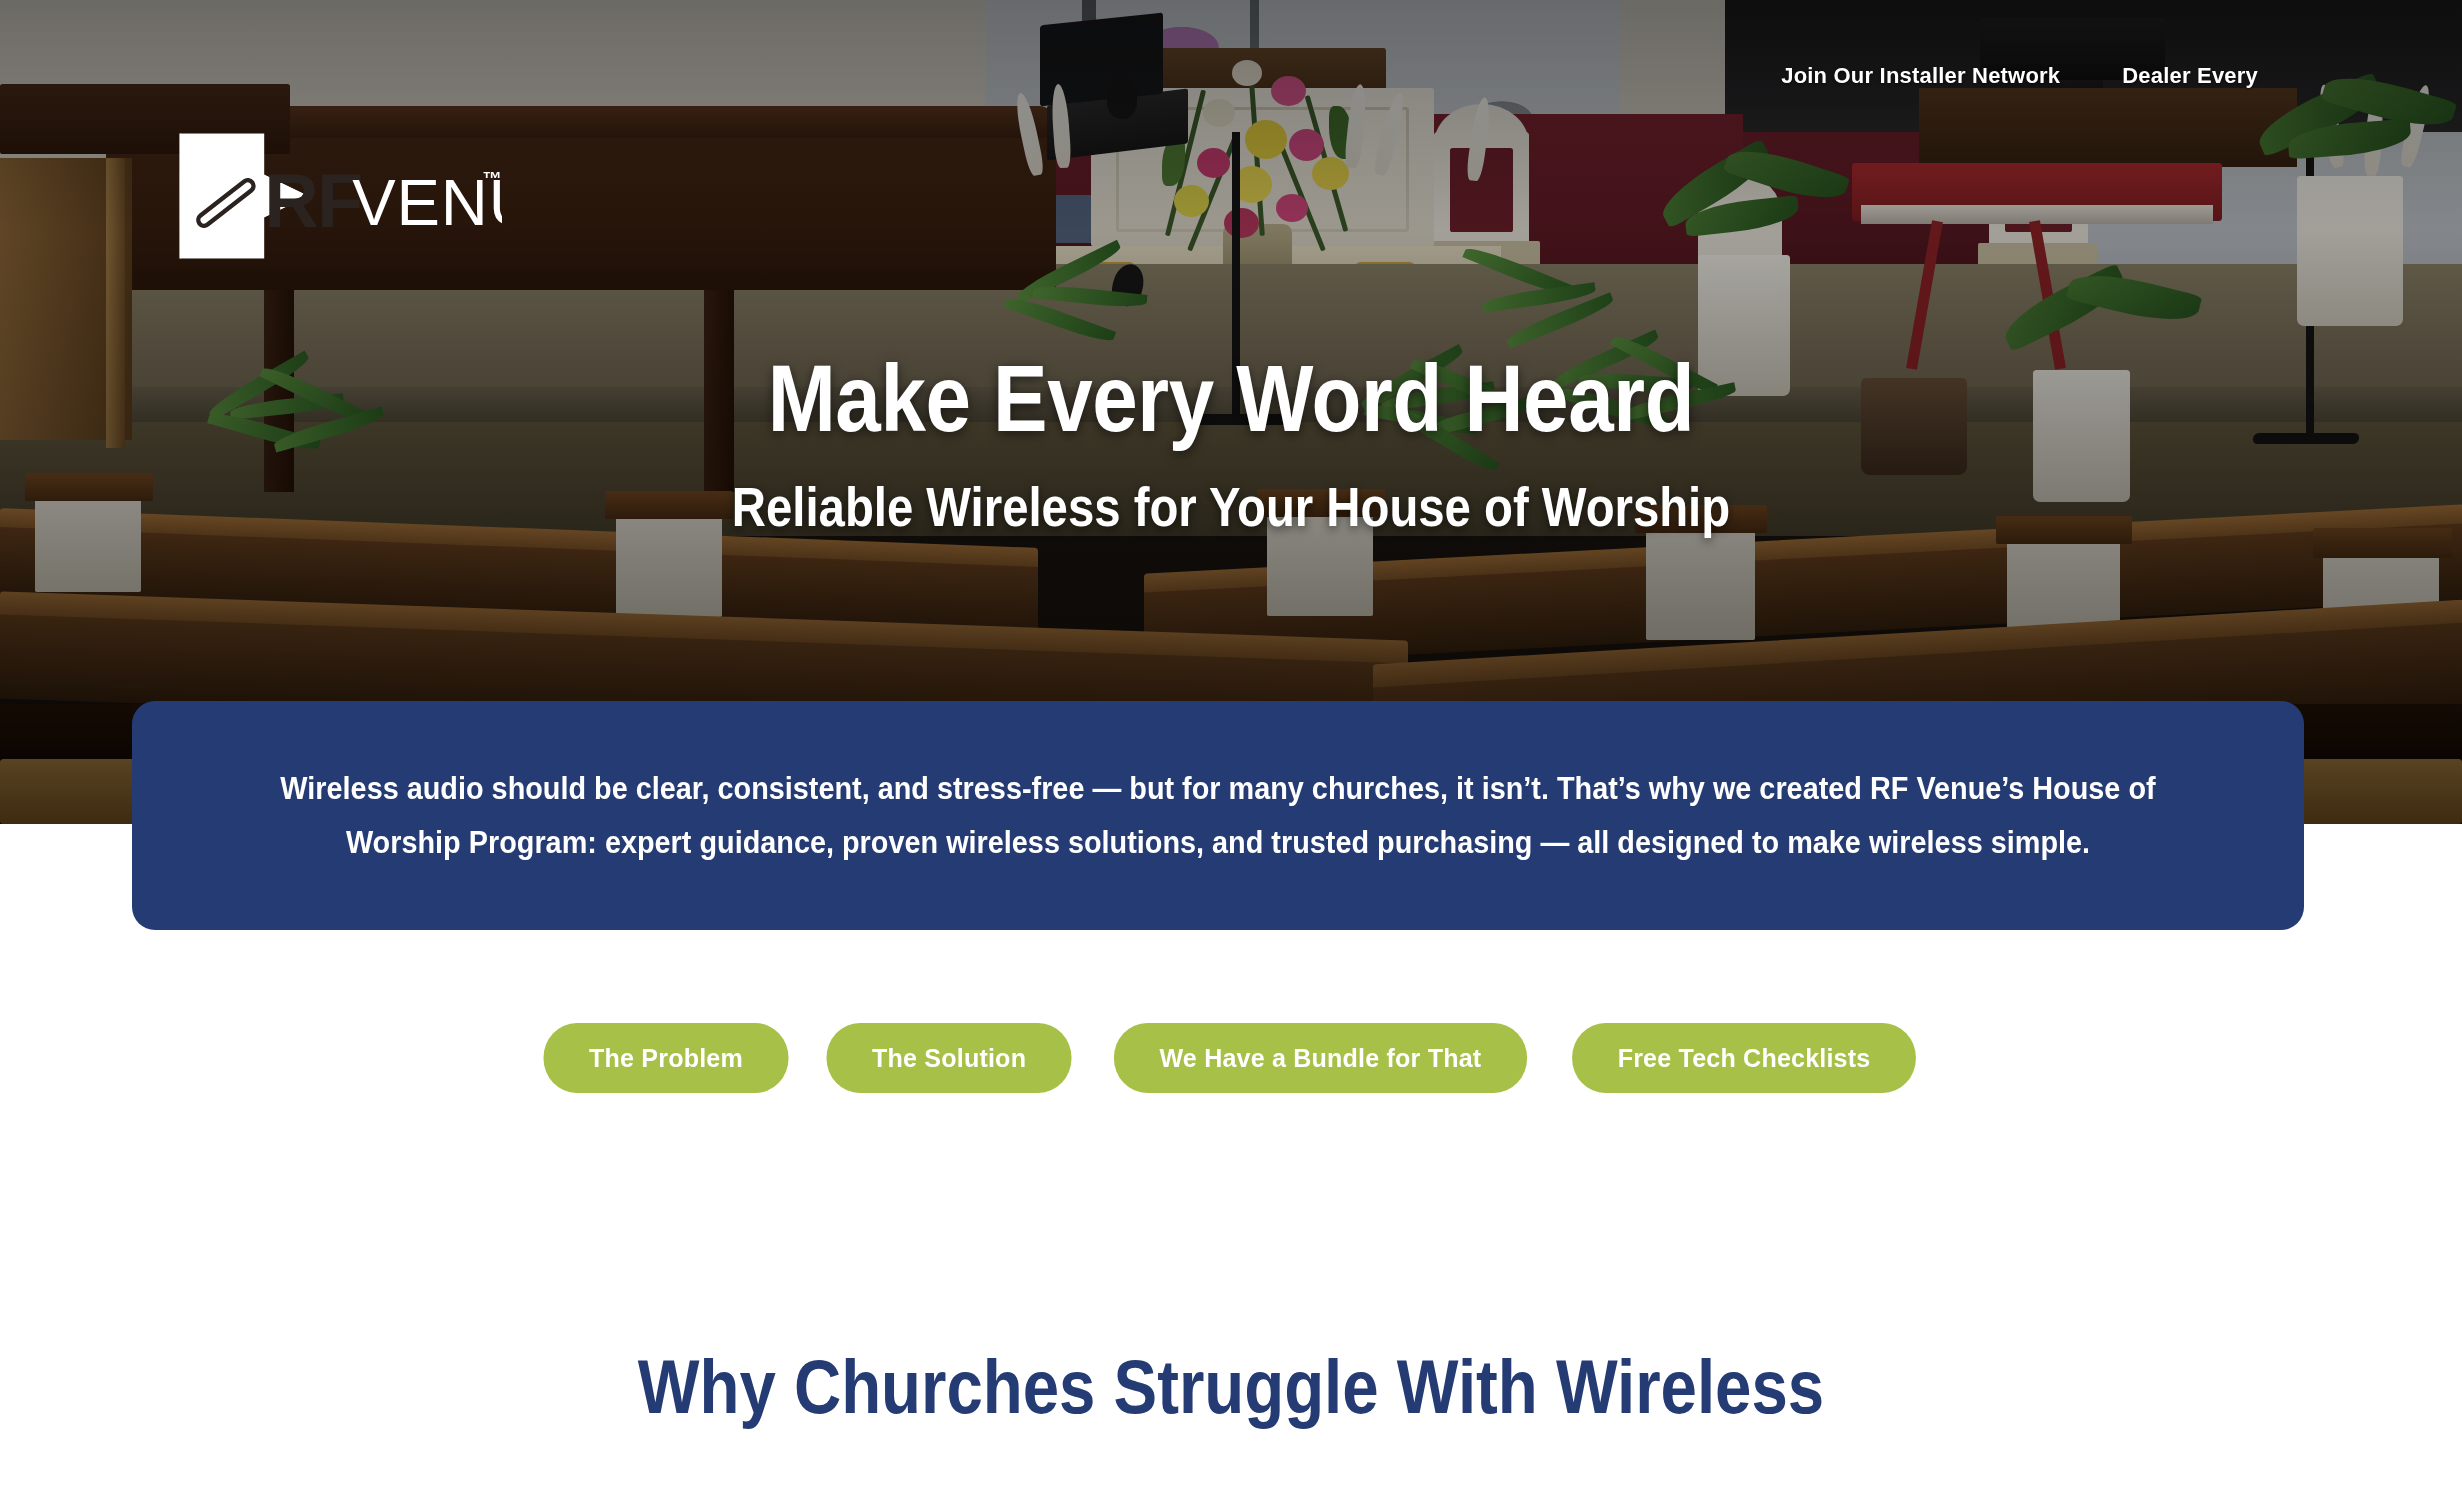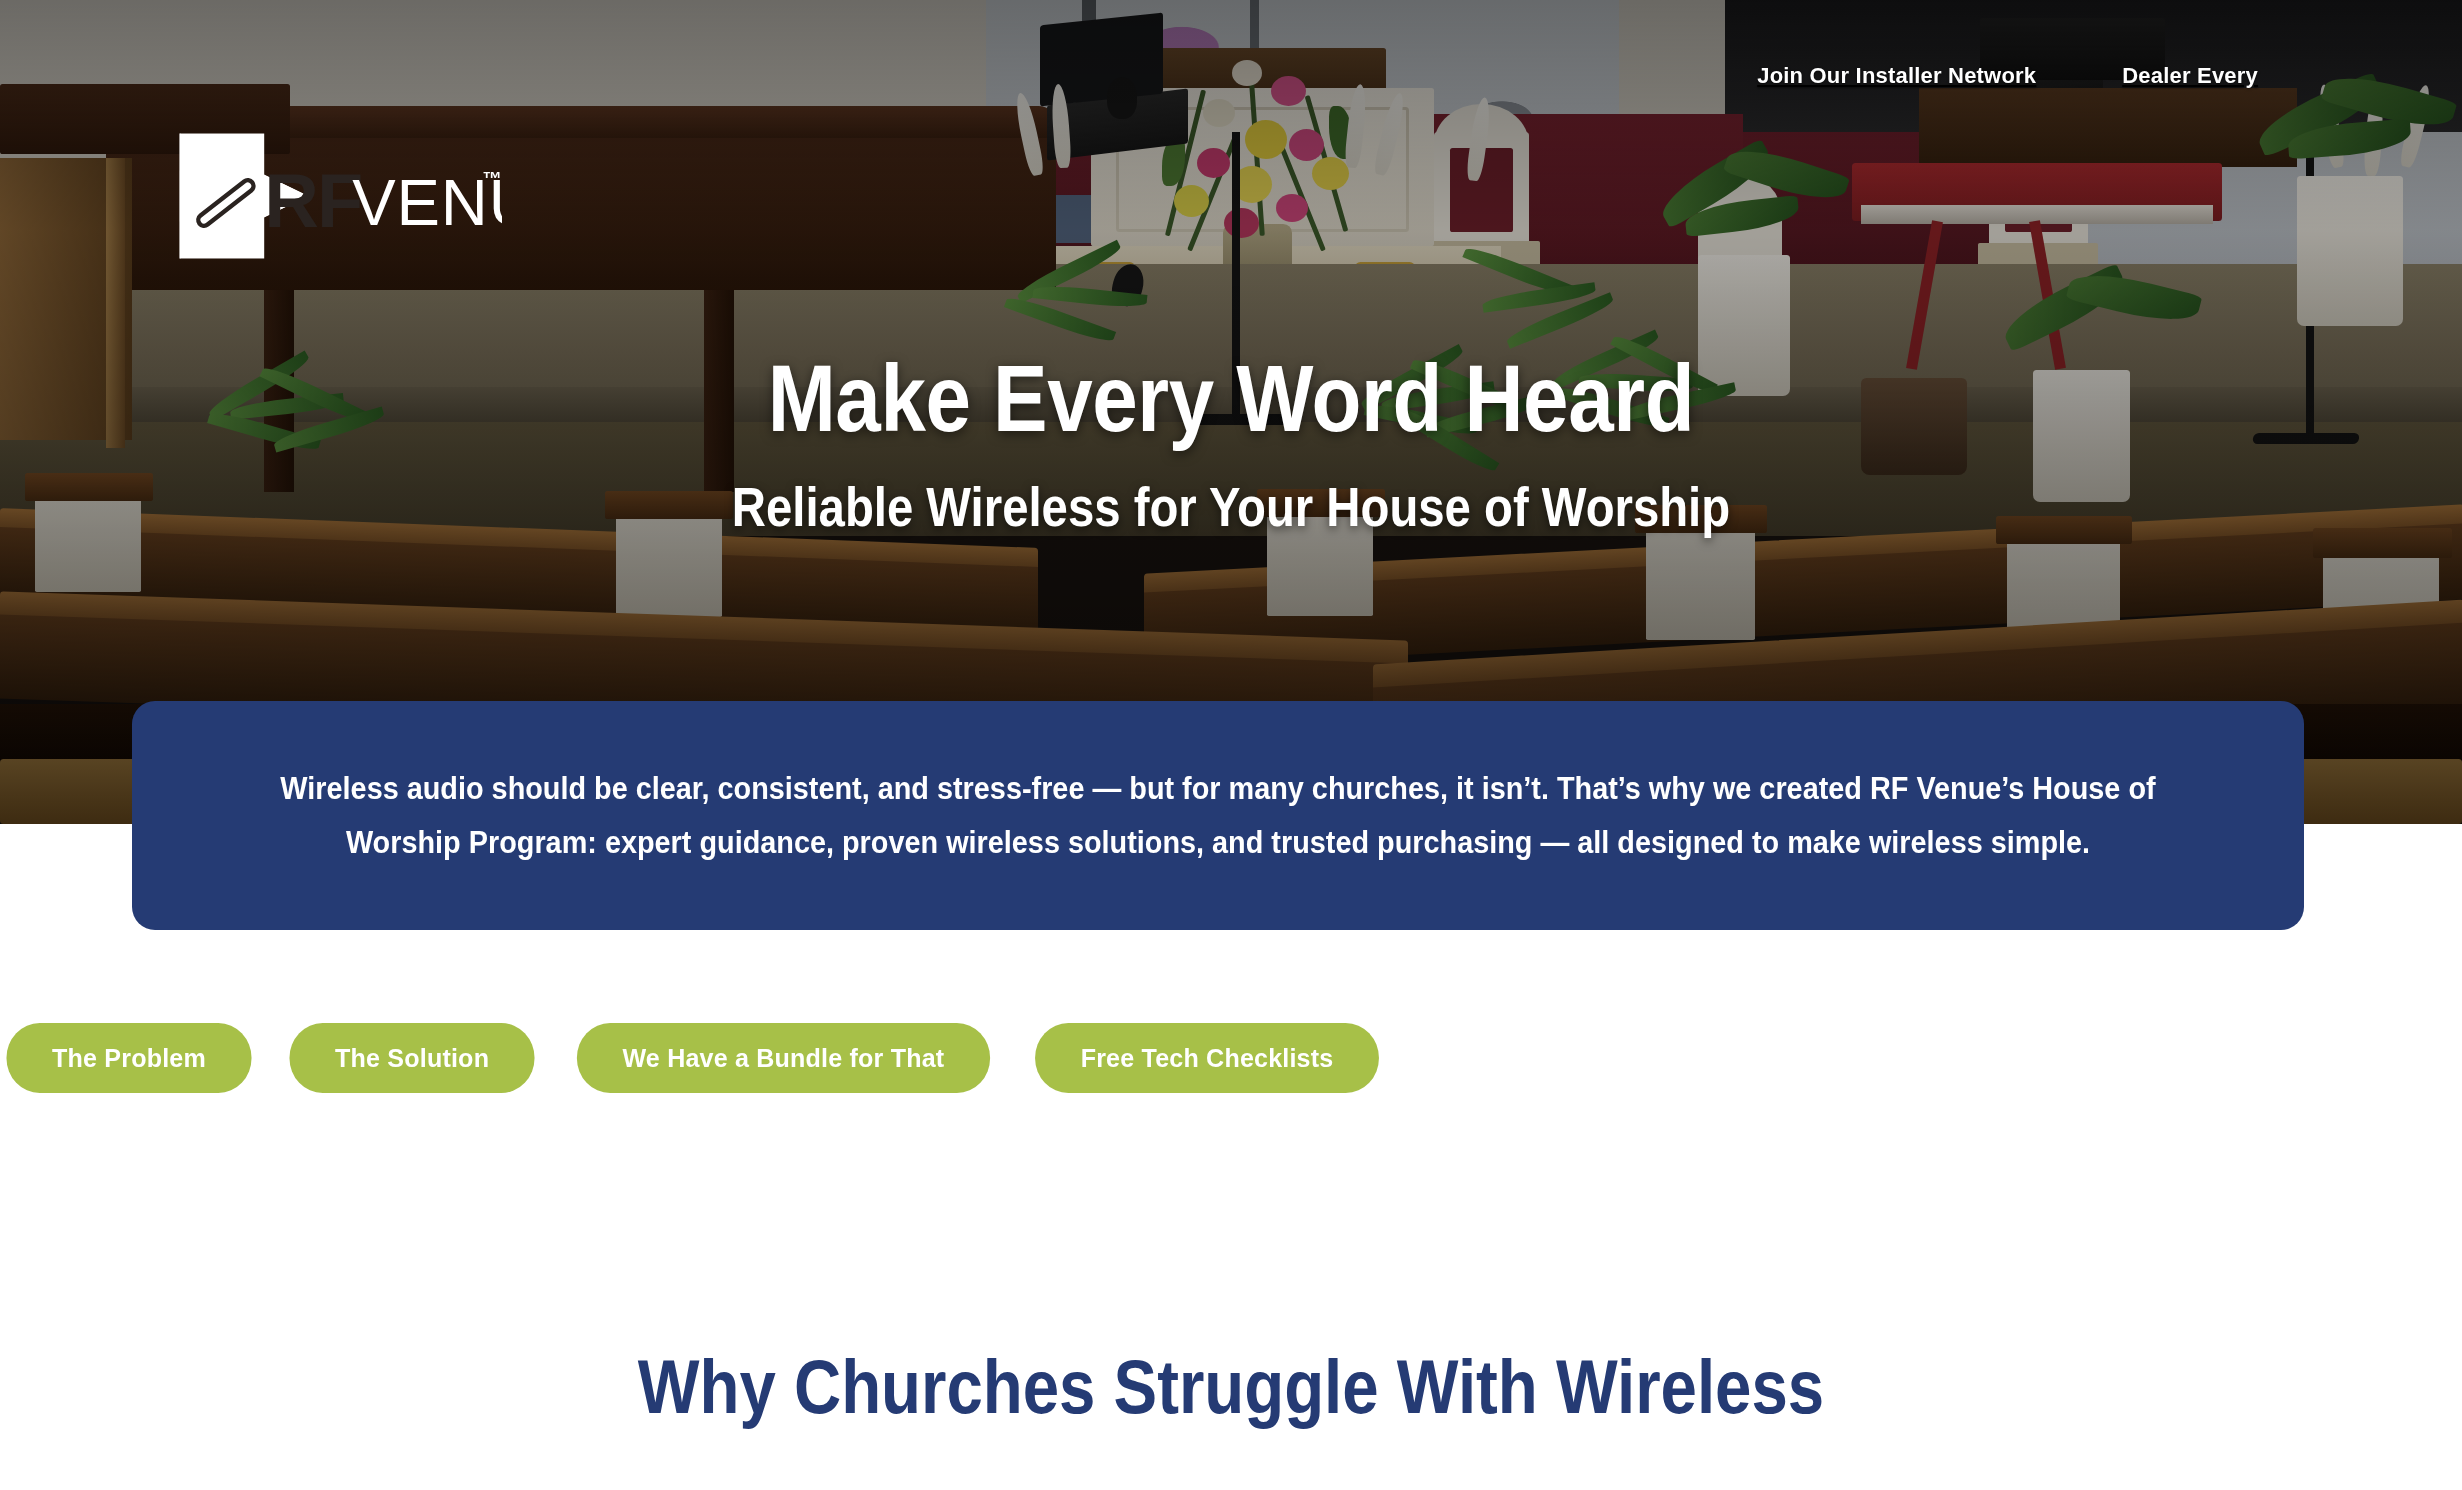--- a/index.html
+++ b/index.html
@@ -258,21 +258,21 @@
     background:
       linear-gradient(180deg, rgba(0,0,0,.50) 0%, rgba(0,0,0,.30) 28%, rgba(0,0,0,.42) 62%, rgba(0,0,0,.60) 100%);
   }
 
   
   .topnav {
     position:absolute; left:0; top:0; width:2462px; height:167px; z-index:30;
   }
   .nav-links {
     position:absolute; right:204px; top:63px;
-    display:flex; align-items:flex-start; gap:86px;text-decoration:underline;
+    display:flex; align-items:flex-start; gap:62px;
   }
   .nav-link {
     color:#fff; font-size:22px; font-weight:700; letter-spacing:0.2px;
     text-decoration:none; white-space:nowrap;
     font-family:"Liberation Sans", sans-serif;
     text-shadow:0 0.9px 2.6px rgba(0,0,0,.65);
     cursor:pointer;
   }
 
   .logo {
@@ -307,21 +307,21 @@
     padding:0 70px;
   }
   .callout p {
     color:#ffffff; font-weight:700; font-size:31px; line-height:1.72;
     text-align:center; transform:scaleX(.93); transform-origin:center;
   }
 
   
   .btn-rows {
     position:absolute; left:0; top:1023px; width:2462px; z-index:15;
-    display:flex; flex-direction:row; align-items:center; gap:24px;
+    display:flex; flex-direction:column; align-items:center; gap:24px;
   }
   .btn-row { display:flex; justify-content:center; gap:25px; }
   .pill {
     background:#a7c048; color:#ffffff;
     border:none; border-radius:40px;
     height:70px; padding:0 48px;
     font-family:"Liberation Sans", sans-serif;
     font-weight:700; font-size:26.4px; letter-spacing:0.2px;
     display:flex; align-items:center; justify-content:center;
     white-space:nowrap; cursor:pointer;

